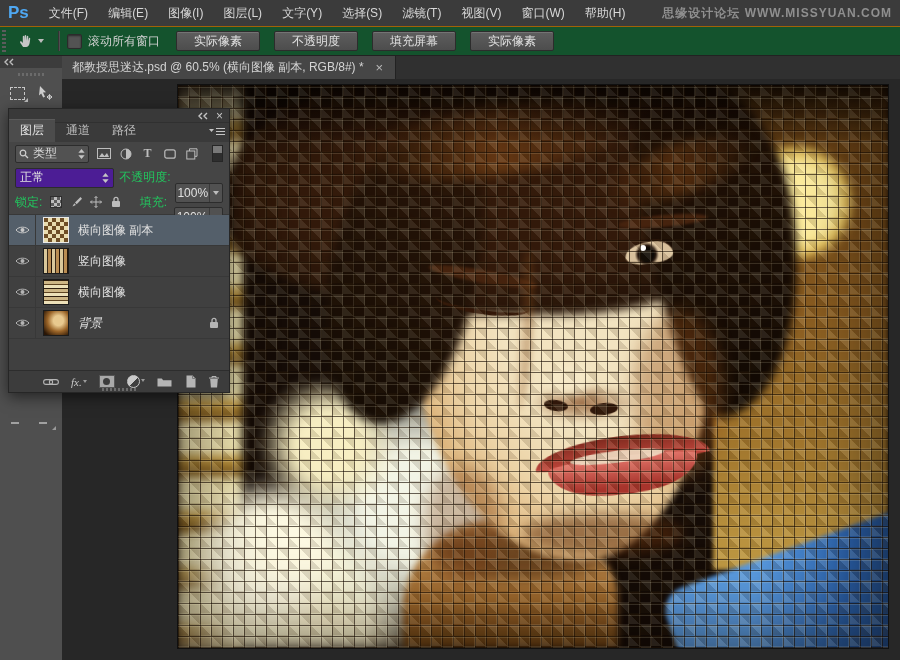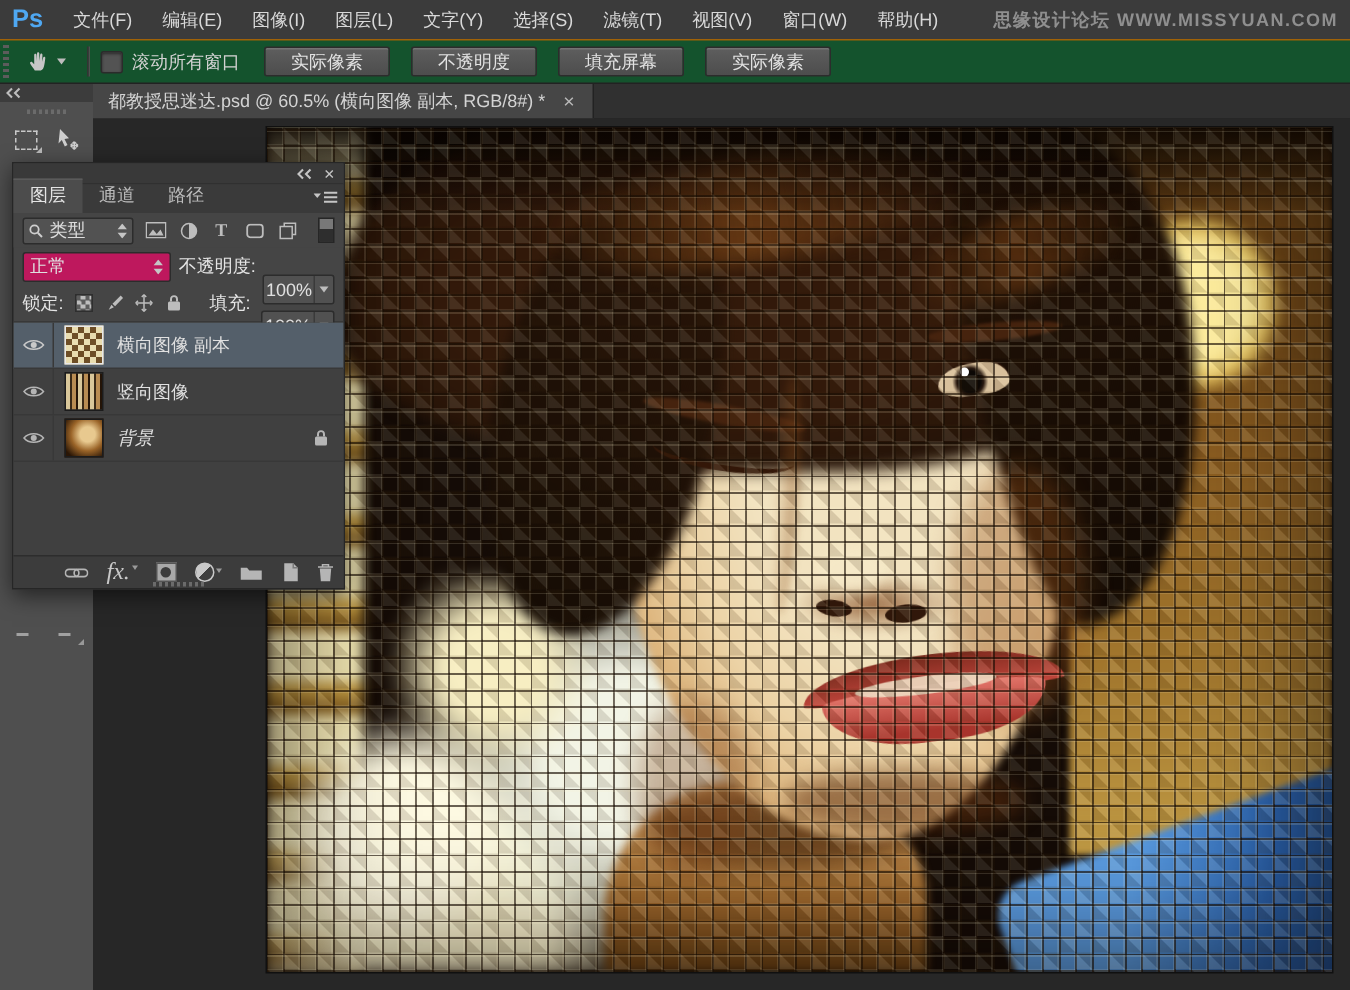--- a/index.html
+++ b/index.html
@@ -148,24 +148,24 @@
   .pmenu{position:absolute;right:4px;top:4px;}
   .p-filter{height:23px;display:flex;align-items:center;gap:7px;padding:0 6px;background:#454545;}
   .searchbox{width:66px;height:16px;background:#525252;border:1px solid #2c2c2c;border-radius:2px;
              display:flex;align-items:center;gap:4px;padding:0 3px;color:#dcdcdc;}
   .searchbox .lbl{flex:1;}
   .ficon{display:flex;align-items:center;justify-content:center;width:15px;height:15px;color:#bdbdbd;}
   .ficon b{font-weight:bold;font-size:12px;font-family:"Liberation Serif",serif;}
   .fswitch{margin-left:auto;width:9px;height:15px;background:linear-gradient(#787878 0 45%,#2e2e2e 45%);
            border:1px solid #262626;}
   .p-blend{height:25px;display:flex;align-items:center;padding:0 6px;gap:5px;}
-  .dropdown{width:92px;height:18px;background:#be185d;border:1px solid #2c2c2c;border-radius:2px;
+  .dropdown{width:92px;height:18px;background:#4c1d95;border:1px solid #2c2c2c;border-radius:2px;
             display:flex;align-items:center;padding:0 4px;color:#e0e0e0;}
   .dropdown .lbl{flex:1;}
-  .plabel{color:#e5e5e5;white-space:nowrap;}
+  .plabel{color:#22c55e;white-space:nowrap;}
   .valbox{margin-left:auto;width:47px;height:18px;background:#515151;border:1px solid #2c2c2c;
           border-radius:2px;display:flex;align-items:center;color:#e0e0e0;margin-top:30px;}
   .valbox .lbl{flex:1;text-align:center;}
   .valbox .cwrap{width:12px;height:100%;border-left:1px solid #3a3a3a;display:flex;align-items:center;justify-content:center;}
   .p-lock{height:24px;display:flex;align-items:center;padding:0 6px;gap:7px;border-bottom:1px solid #383838;}
   .licon{display:flex;align-items:center;justify-content:center;width:13px;height:13px;}
   .checker{width:10px;height:10px;background:repeating-conic-gradient(#bdbdbd 0 25%,#5c5c5c 0 50%) 0 0/6px 6px;border:1px solid #2e2e2e;}
   .p-list{flex:1;background:#404040;overflow:hidden;}
   .lrow{height:30px;display:flex;align-items:center;border-bottom:1px solid #383838;position:relative;}
   .lrow .eyecell{width:26px;height:100%;display:flex;align-items:center;justify-content:center;
@@ -176,21 +176,21 @@
   .t-weave{background:repeating-conic-gradient(#e9ddb0 0 25%,#6e4e26 0 50%) 0 0/8px 8px,#d8c697;}
   .t-vert{background:repeating-linear-gradient(90deg,#d9c79a 0 3px,#3a2a18 3px 4px,#b98c52 4px 7px,#241407 7px 8px);}
   .t-horiz{background:repeating-linear-gradient(0deg,#ece0b8 0 3px,#5e4422 3px 4px,#cdb685 4px 7px,#302010 7px 8px);}
   .t-bg{background:radial-gradient(circle at 60% 40%,#e8c98f 0 5px,#9a6428 11px,#2a1606 18px),
         radial-gradient(circle at 15% 80%,#e8d37a 0 5px,transparent 8px),#241204;}
   .lname{margin-left:9px;color:#e0e0e0;}
   .lname.it{font-style:italic;}
   .rowlock{margin-left:auto;margin-right:10px;}
   .p-foot{height:21px;background:#3c3c3c;border-top:1px solid #2d2d2d;display:flex;align-items:center;
           gap:12px;padding:0 6px 0 34px;position:relative;}
-  .fx{font-style:italic;font-family:"Liberation Serif",serif;color:#c9c9c9;font-size:16px;}
+  .fx{font-style:italic;font-family:"Liberation Serif",serif;color:#c9c9c9;font-size:11px;}
   .tinycaret{width:0;height:0;border:2.5px solid transparent;border-top:3.5px solid #9a9a9a;margin:4px 0 0 1px;}
   .maskico{width:14px;height:11px;background:#a8a8a8;border:1px solid #555;display:flex;align-items:center;justify-content:center;}
   .maskico i{width:7px;height:7px;border-radius:50%;background:#3c3c3c;display:block;}
   .adjico{width:11px;height:11px;border-radius:50%;border:1px solid #c9c9c9;
           background:linear-gradient(135deg,#c9c9c9 50%,#3f3f3f 50%);}
   .p-foot::after{content:"";position:absolute;left:50%;bottom:1px;width:34px;height:3px;transform:translateX(-50%);
           background:repeating-linear-gradient(90deg,#6b6b6b 0 2px,transparent 2px 4px);}
   svg{display:block;}
 </style>
 </head>
@@ -433,20 +433,30 @@
         <span class="thumb t-vert"></span>
         <span class="lname">竖向图像</span>
       </div>
       <div class="lrow">
         <span class="eyecell">
             <svg width="15" height="10" viewBox="0 0 15 10">
               <path d="M1 5C4 1.2 11 1.2 14 5C11 8.8 4 8.8 1 5Z" fill="none" stroke="#b5b5b5"></path>
               <circle cx="7.5" cy="5" r="2" fill="#b5b5b5"></circle>
             </svg>
           </span>
+        <span class="thumb t-horiz"></span>
+        <span class="lname">横向图像</span>
+      </div>
+      <div class="lrow">
+        <span class="eyecell">
+            <svg width="15" height="10" viewBox="0 0 15 10">
+              <path d="M1 5C4 1.2 11 1.2 14 5C11 8.8 4 8.8 1 5Z" fill="none" stroke="#b5b5b5"></path>
+              <circle cx="7.5" cy="5" r="2" fill="#b5b5b5"></circle>
+            </svg>
+          </span>
         <span class="thumb t-bg"></span>
         <span class="lname it">背景</span>
         <span class="rowlock">
             <svg width="10" height="12" viewBox="0 0 10 12">
               <rect x="1" y="5" width="8" height="6" rx="1" fill="#b5b5b5"></rect>
               <path d="M3 5V3.4a2 2 0 014 0V5" stroke="#b5b5b5" fill="none" stroke-width="1.3"></path>
             </svg>
           </span>
       </div>
     </div>

